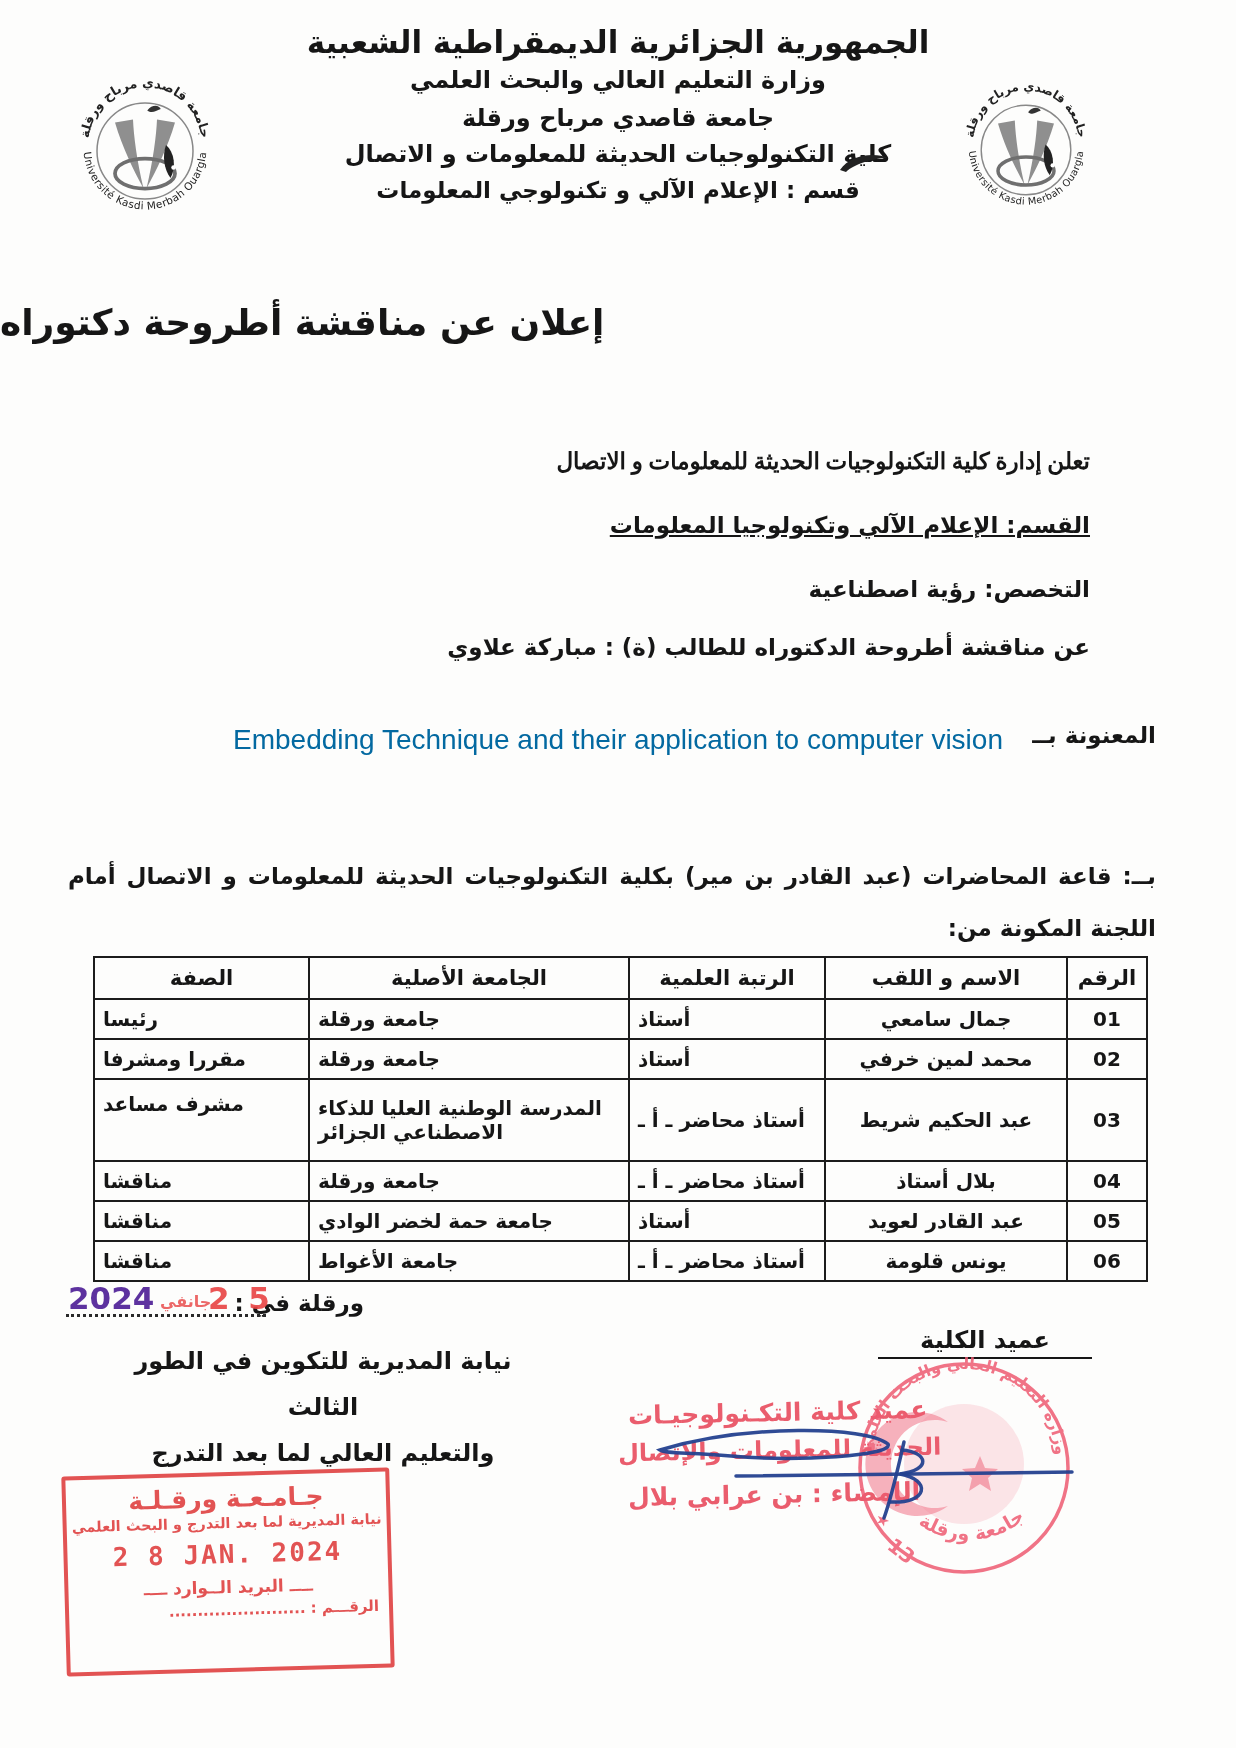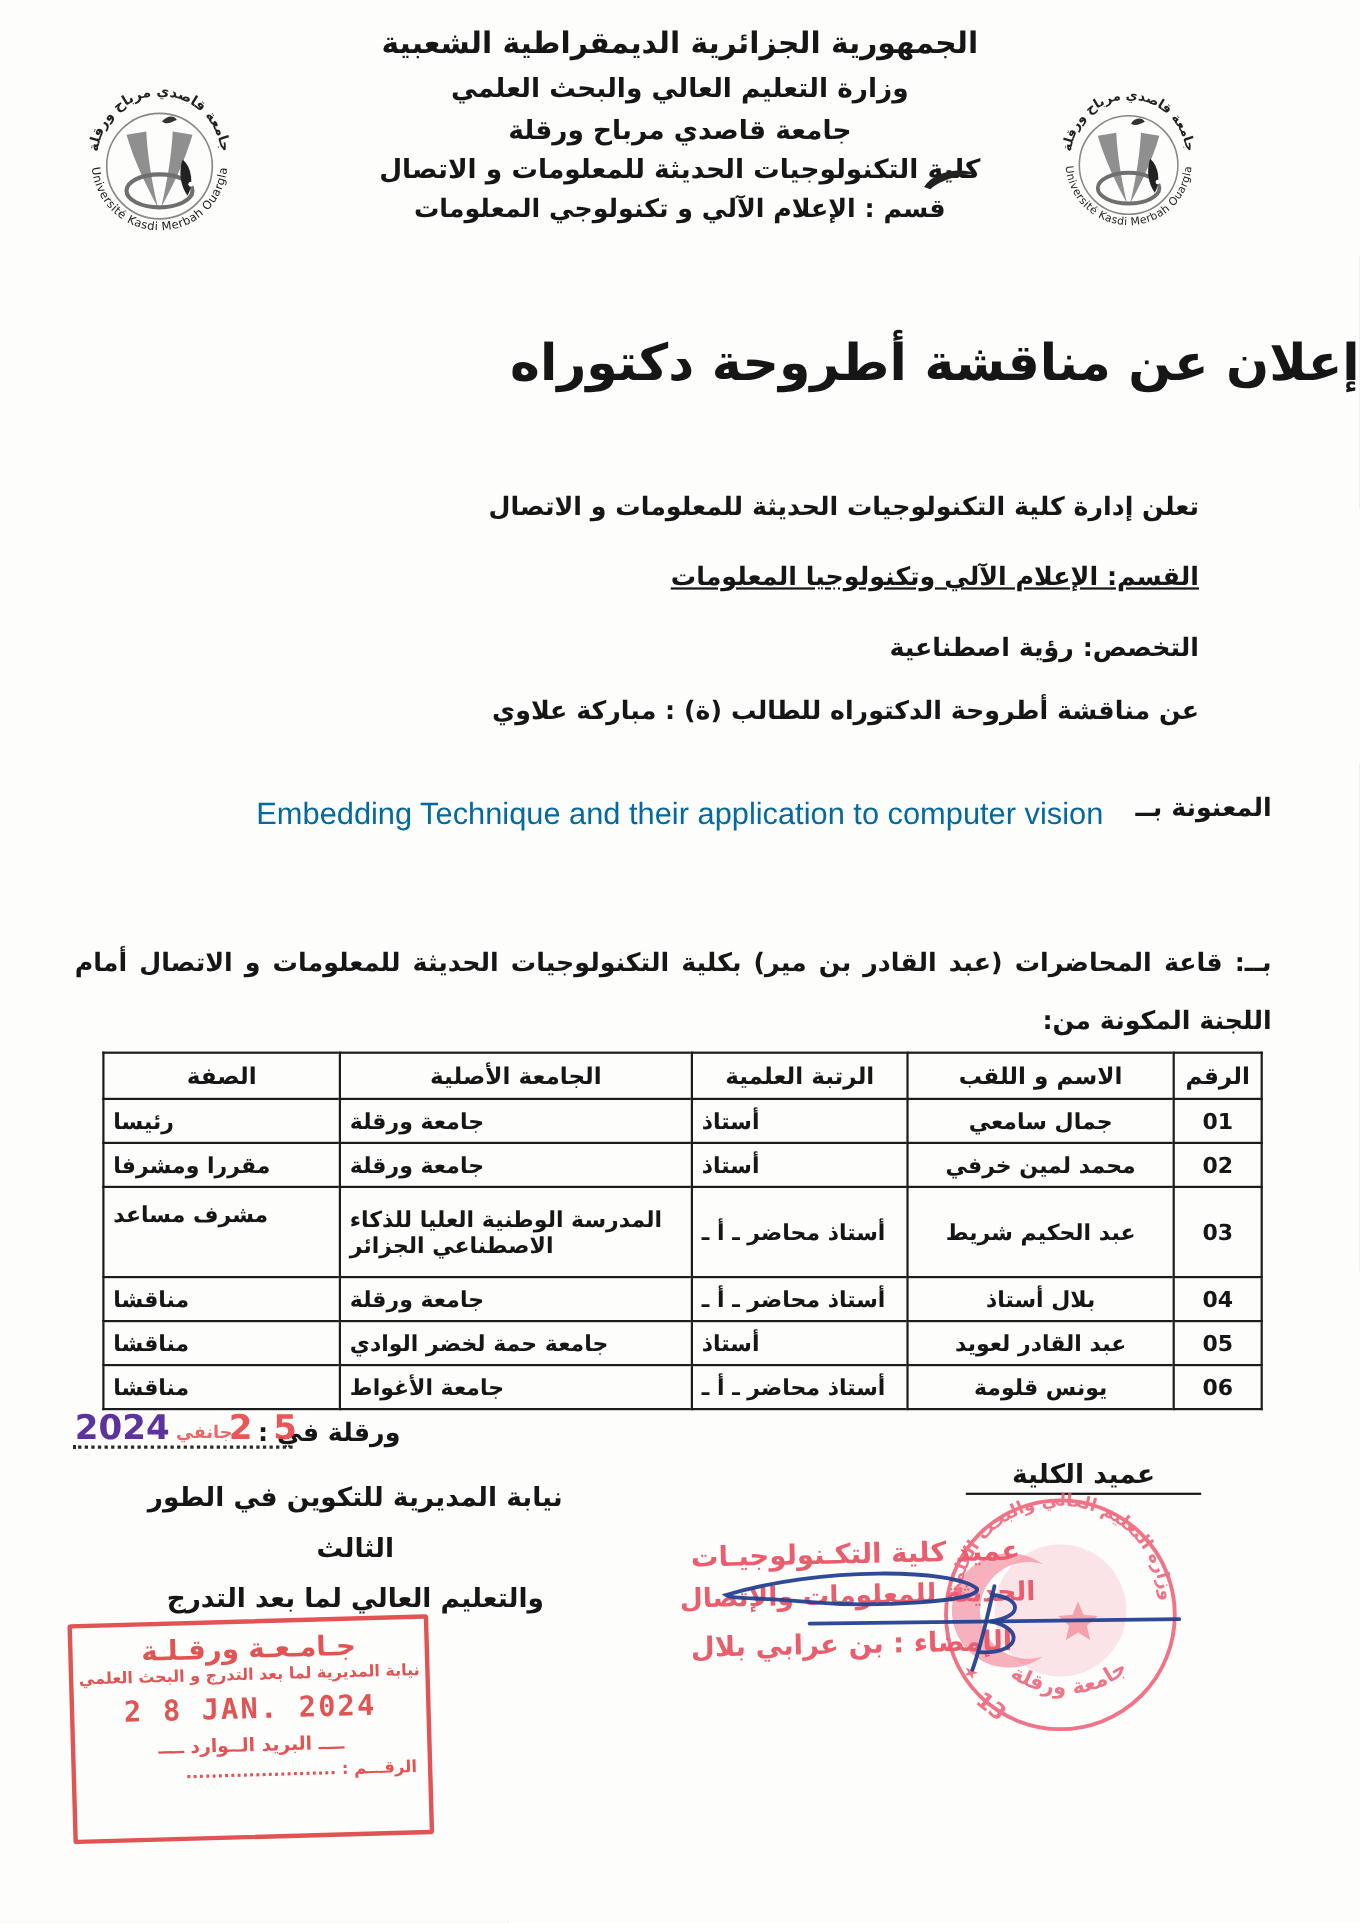--- a/index.html
+++ b/index.html
@@ -5,21 +5,21 @@
   html,body{margin:0;padding:0;background:#e8e8e8;}
   .page{
     position:relative; width:1236px; height:1748px; margin:0 auto;
     background:#fdfdfc; overflow:hidden;
     font-family:"DejaVu Sans", sans-serif; color:#161616;
   }
   .abs{position:absolute;}
   .rtl{direction:rtl;}
   .b{font-weight:bold;}
   .hdr{left:0;right:0;text-align:center;font-weight:bold;}
-  .doc-title{left:0;right:0;text-align:right;font-weight:bold;font-size:46px;letter-spacing:1px;}
+  .doc-title{left:0;right:0;text-align:left;font-weight:bold;font-size:36px;letter-spacing:1px;}
   .body-line{font-size:23px;font-weight:bold;white-space:nowrap;}
   .en-title{left:0;right:0;text-align:center;font-family:"Liberation Sans",sans-serif;font-size:28px;color:#0369a1;}
   table.committee{border-collapse:collapse;direction:rtl;table-layout:fixed;}
   table.committee th, table.committee td{
     border:2px solid #1c1c1c; font-weight:bold; font-size:20px; padding:2px 8px; overflow:hidden;
   }
   table.committee th{font-size:21px;text-align:center;}
   td.c{text-align:center;}
   td.e{text-align:left;}
   .stamp-rect{
@@ -29,21 +29,21 @@
   .sig-blue{stroke:#24418f;stroke-width:3.5;fill:none;stroke-linecap:round;opacity:.95;}
   svg text{font-family:"DejaVu Sans",sans-serif;}
   .dean-red{color:#e8475a;font-weight:bold;direction:rtl;white-space:nowrap;opacity:.88;transform:rotate(-1.2deg);}
   .dots{border-bottom:3px dotted #2a2a2a;}
 </style>
 </head>
 <body>
 
 <div class="page">
 
-  <div class="abs hdr rtl" style="top:24px;font-size:27px;">الجمهورية الجزائرية الديمقراطية الشعبية</div>
+  <div class="abs hdr rtl" style="top:24px;font-size:31px;">الجمهورية الجزائرية الديمقراطية الشعبية</div>
   <div class="abs hdr rtl" style="top:66px;font-size:24px;">وزارة التعليم العالي والبحث العلمي</div>
   <div class="abs hdr rtl" style="top:104px;font-size:24px;">جامعة قاصدي مرباح ورقلة</div>
   <div class="abs hdr rtl" style="top:140px;font-size:24px;">كلية التكنولوجيات الحديثة للمعلومات و الاتصال</div>
   <div class="abs hdr rtl" style="top:177px;font-size:23px;">قسم : الإعلام الآلي و تكنولوجي المعلومات</div>
 
   <div class="abs" style="left:70px;top:76px;width:150px;height:150px;">
     <svg viewBox="0 0 200 200" width="150" height="150">
       <defs>
         <path id="ltopL" d="M 26 102 A 75 75 0 1 1 174 102" fill="none"></path>
         <path id="lbotL" d="M 18 96 A 82 82 0 0 0 182 96" fill="none"></path>
@@ -85,21 +85,21 @@
       </text>
     </svg>
   </div>
 
   <svg class="abs" style="left:836px;top:144px;" width="60" height="36">
     <path d="M4 26 C 14 10, 40 8, 52 14 C 38 14, 18 20, 10 28 Z" fill="#222"></path>
   </svg>
 
   <div class="abs doc-title rtl" style="top:302px;">إعلان عن مناقشة أطروحة دكتوراه</div>
 
-  <div class="abs rtl body-line" style="right:146px;top:448px;">تعلن إدارة كلية التكنولوجيات الحديثة للمعلومات و الاتصال</div>
+  <div class="abs rtl body-line" style="right:146px;top:448px;font-family:Liberation Serif, serif;">تعلن إدارة كلية التكنولوجيات الحديثة للمعلومات و الاتصال</div>
   <div class="abs rtl body-line" style="right:146px;top:512px;text-decoration:underline;">القسم: الإعلام الآلي وتكنولوجيا المعلومات</div>
   <div class="abs rtl body-line" style="right:146px;top:576px;">التخصص: رؤية اصطناعية</div>
   <div class="abs rtl body-line" style="right:146px;top:634px;">عن مناقشة أطروحة الدكتوراه للطالب (ة) : مباركة علاوي</div>
   <div class="abs rtl body-line" style="right:80px;top:690px;margin-top:32px;">المعنونة بــ</div>
 
   <div class="abs en-title" style="top:724px;">Embedding Technique and their application to computer vision</div>
 
 
   <div class="abs rtl" style="right:80px;left:68px;top:850px;font-size:23px;font-weight:bold;line-height:52px;text-align:justify;">بــ:  قاعة المحاضرات (عبد القادر بن مير)  بكلية التكنولوجيات الحديثة للمعلومات و الاتصال أمام اللجنة المكونة من:</div>
 

